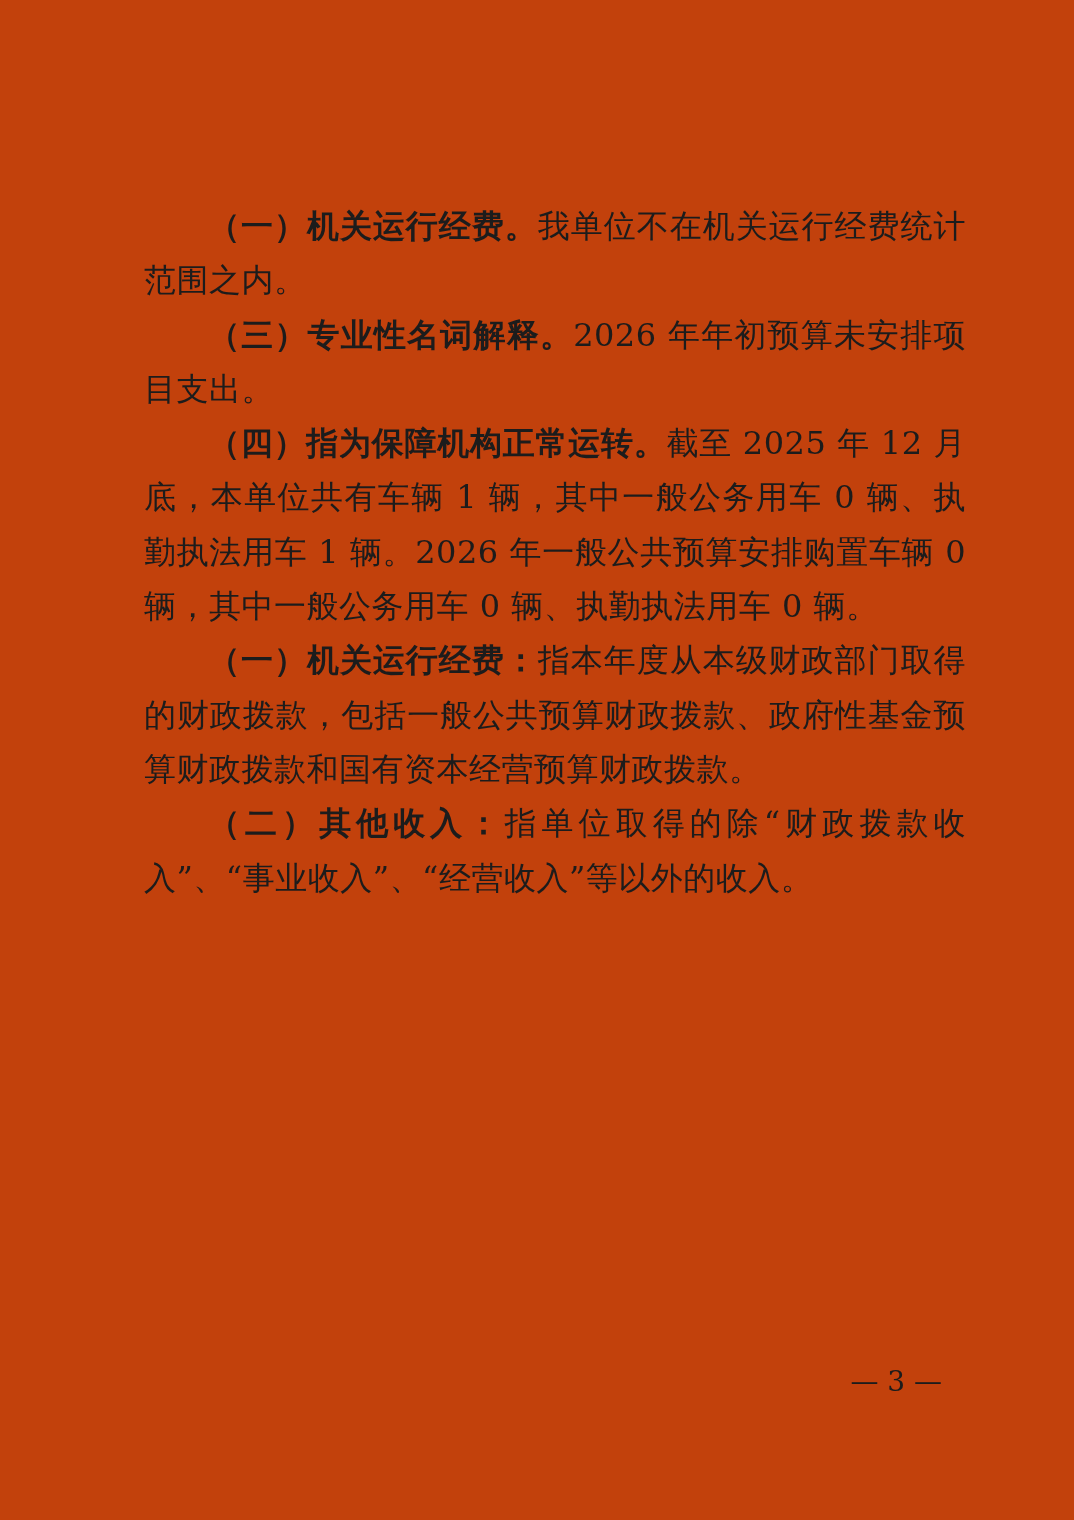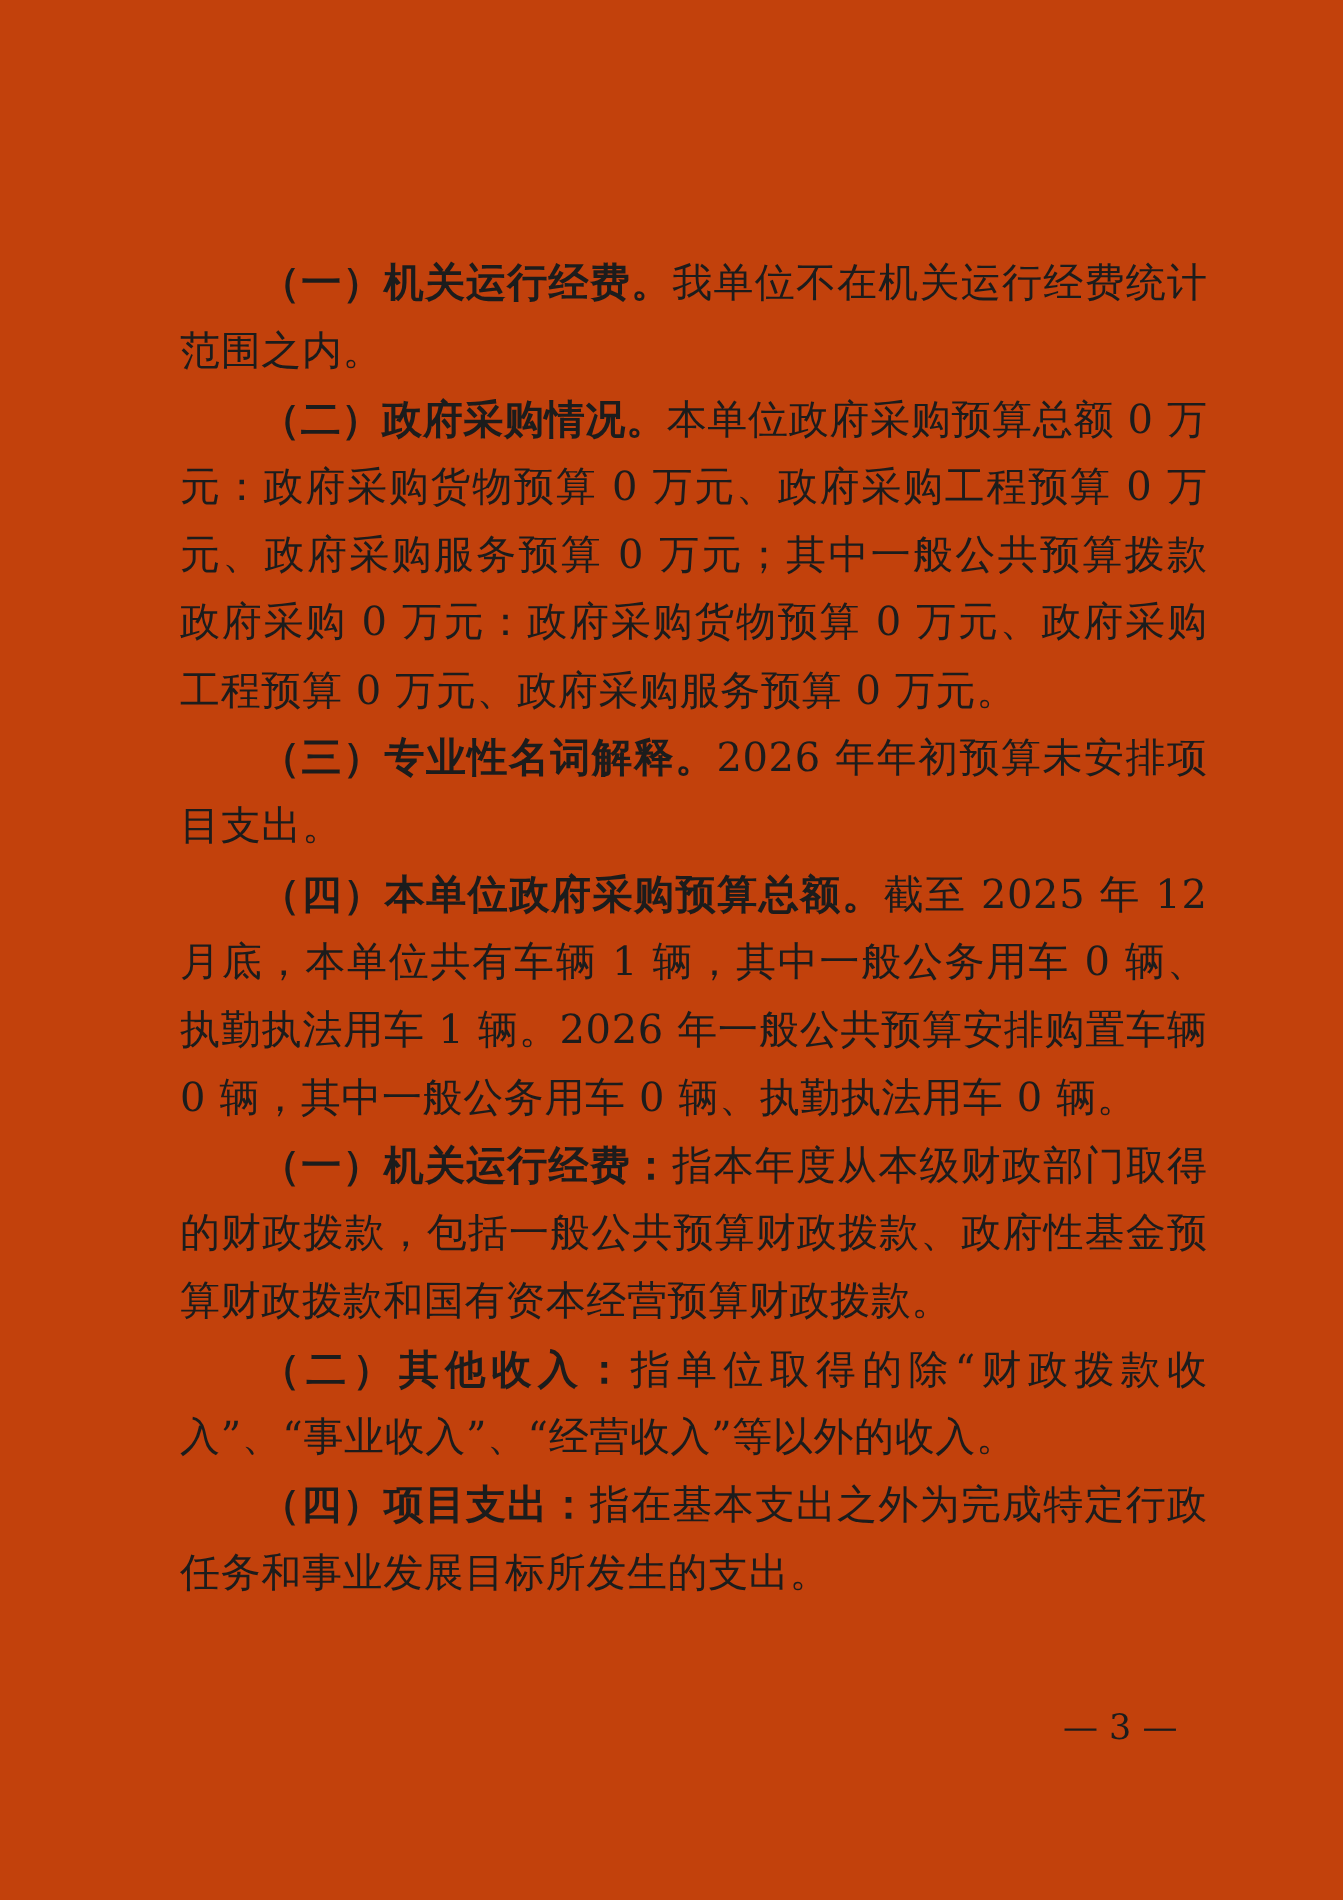--- a/index.html
+++ b/index.html
@@ -53,32 +53,30 @@
   }
 </style>
 </head>
 <body>
 
 <div class="page">
   <div class="content">
 
     <p class="para"><span class="lead">（一）机关运行经费。</span><span>我单位不在机关运行经费统计范围之内。</span></p>
 
-    <p class="para"><span class="lead">（二）政府采购情况。</span><span>本单位政府采购预算总额 0 万元：政府采购货物预算 0 万元、政府采购工程预算 0 万元、政府采购服务预算 0 万元；其中一般公共预算拨款政府采购 0 万元：政府采购货物预算 0 万元、政府采购工程预算 0 万元、政府采购服务预算 0 万元。</span></p>
 
     <p class="para"><span class="lead">（三）专业性名词解释。</span><span>2026 年年初预算未安排项目支出。</span></p>
 
-    <p class="para"><span class="lead">（四）本单位政府采购预算总额。</span><span>截至 2025 年 12 月底，本单位共有车辆 1 辆，其中一般公务用车 0 辆、执勤执法用车 1 辆。2026 年一般公共预算安排购置车辆 0 辆，其中一般公务用车 0 辆、执勤执法用车 0 辆。</span></p>
+    <p class="para"><span class="lead">（四）指为保障机构正常运转。</span><span>截至 2025 年 12 月底，本单位共有车辆 1 辆，其中一般公务用车 0 辆、执勤执法用车 1 辆。2026 年一般公共预算安排购置车辆 0 辆，其中一般公务用车 0 辆、执勤执法用车 0 辆。</span></p>
 
 
     <p class="para"><span class="lead">（一）机关运行经费：</span><span>指本年度从本级财政部门取得的财政拨款，包括一般公共预算财政拨款、政府性基金预算财政拨款和国有资本经营预算财政拨款。</span></p>
 
     <p class="para"><span class="lead">（二）其他收入：</span><span>指单位取得的除“财政拨款收入”、“事业收入”、“经营收入”等以外的收入。</span></p>
 
 
-    <p class="para"><span class="lead">（四）项目支出：</span><span>指在基本支出之外为完成特定行政任务和事业发展目标所发生的支出。</span></p>
 
   </div>
 
   <div class="footer">
     <span>— 3 —</span>
   </div>
 </div>
 
 </body></html>

